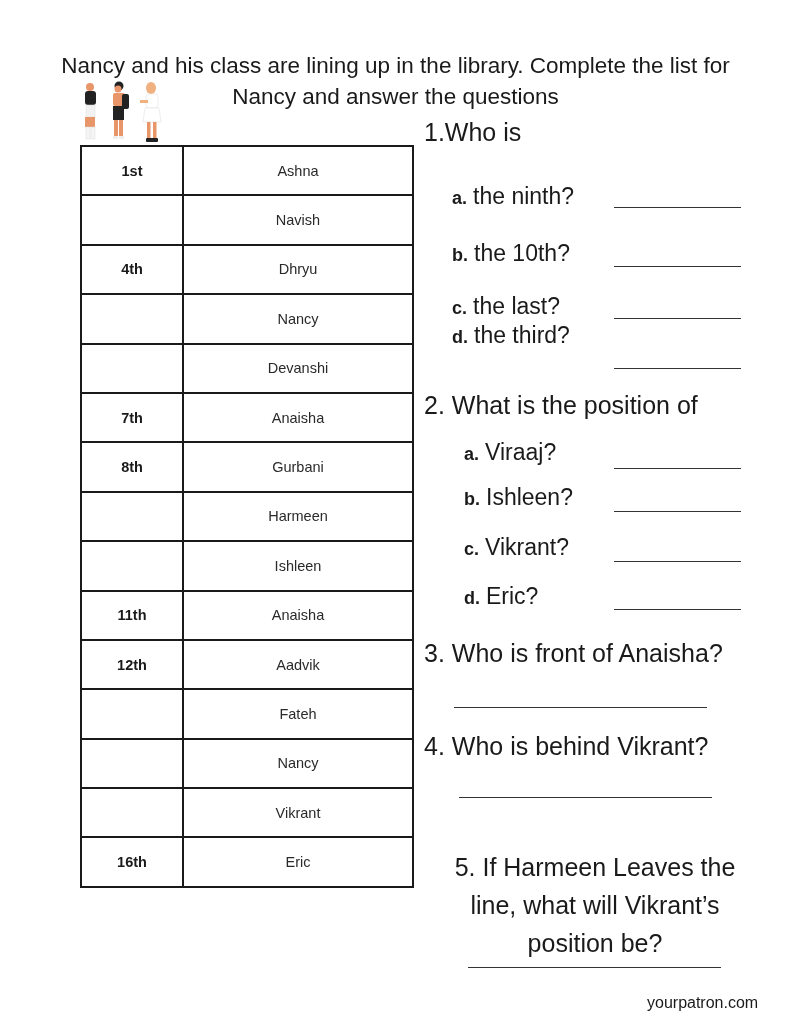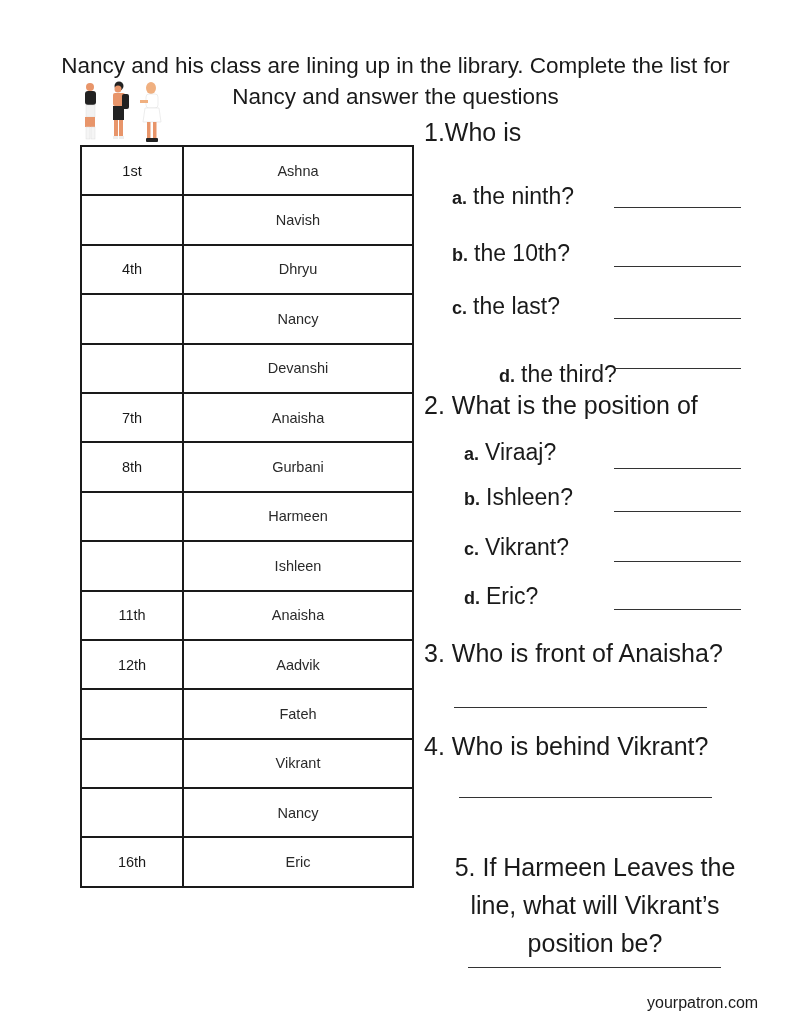--- a/index.html
+++ b/index.html
@@ -5,21 +5,21 @@
   html, body { margin: 0; padding: 0; background: #ffffff; }
   body { width: 791px; height: 1024px; position: relative; overflow: hidden;
          font-family: "Liberation Sans", sans-serif; color: #1a1a1a; }
   .title { position: absolute; left: 0; top: 50px; width: 791px; text-align: center;
            font-size: 22.5px; line-height: 31px; color: #1a1a1a; }
   .kids { position: absolute; left: 76px; top: 80px; width: 92px; height: 64px; }
   table.roster { position: absolute; left: 80px; top: 145px; width: 334px;
                  border-collapse: collapse; table-layout: fixed; }
   table.roster td { border: 2px solid #1a1a1a; height: 47.4px; padding: 0;
                     text-align: center; vertical-align: middle; font-size: 14.5px; }
-  table.roster td.pos { width: 100px; font-weight: normal; }
+  table.roster td.pos { width: 100px; font-weight: bold; }
   table.roster td.name { color: #2a2a2a; }
   .q { position: absolute; font-size: 25px; color: #1a1a1a; white-space: nowrap; }
   .sub { position: absolute; font-size: 23px; color: #1a1a1a; white-space: nowrap; }
   .sub .lbl { font-weight: bold; font-size: 18px; margin-right: 6px; }
   .blank { position: absolute; border-bottom: 1.5px solid #333; height: 0; }
   .q5 { position: absolute; left: 420px; top: 848px; width: 350px; text-align: center;
         font-size: 25px; line-height: 38px; color: #1a1a1a; }
   .footer { position: absolute; left: 647px; top: 994px; font-size: 16px; color: #1a1a1a; }
 </style>
 </head>
@@ -103,25 +103,25 @@
     <tr>
         <td class="pos">12th</td>
         <td class="name">Aadvik</td>
       </tr>
     <tr>
         <td class="pos"></td>
         <td class="name">Fateh</td>
       </tr>
     <tr>
         <td class="pos"></td>
-        <td class="name">Vikrant</td>
+        <td class="name">Nancy</td>
       </tr>
     <tr>
         <td class="pos"></td>
-        <td class="name">Nancy</td>
+        <td class="name">Vikrant</td>
       </tr>
     <tr>
         <td class="pos">16th</td>
         <td class="name">Eric</td>
       </tr>
   </tbody>
 </table>
 
 <div class="q" style="left:424px; top:118px;">1.Who is</div>
 
@@ -133,21 +133,21 @@
 <div class="sub" style="left:452px; top:240px;">
   <span class="lbl">b.</span><span>the 10th?</span>
 </div>
 <div class="blank" style="left:614px; top:266px; width:127px;"></div>
 
 <div class="sub" style="left:452px; top:293px;">
   <span class="lbl">c.</span><span>the last?</span>
 </div>
 <div class="blank" style="left:614px; top:318px; width:127px;"></div>
 
-<div class="sub" style="left:452px; top:361px;margin-left:47px;">
+<div class="sub" style="left:452px; top:322px;">
   <span class="lbl">d.</span><span>the third?</span>
 </div>
 <div class="blank" style="left:614px; top:368px; width:127px;"></div>
 
 <div class="q" style="left:424px; top:391px;">2. What is the position of</div>
 
 <div class="sub" style="left:464px; top:439px;">
   <span class="lbl">a.</span><span>Viraaj?</span>
 </div>
 <div class="blank" style="left:614px; top:468px; width:127px;"></div>

